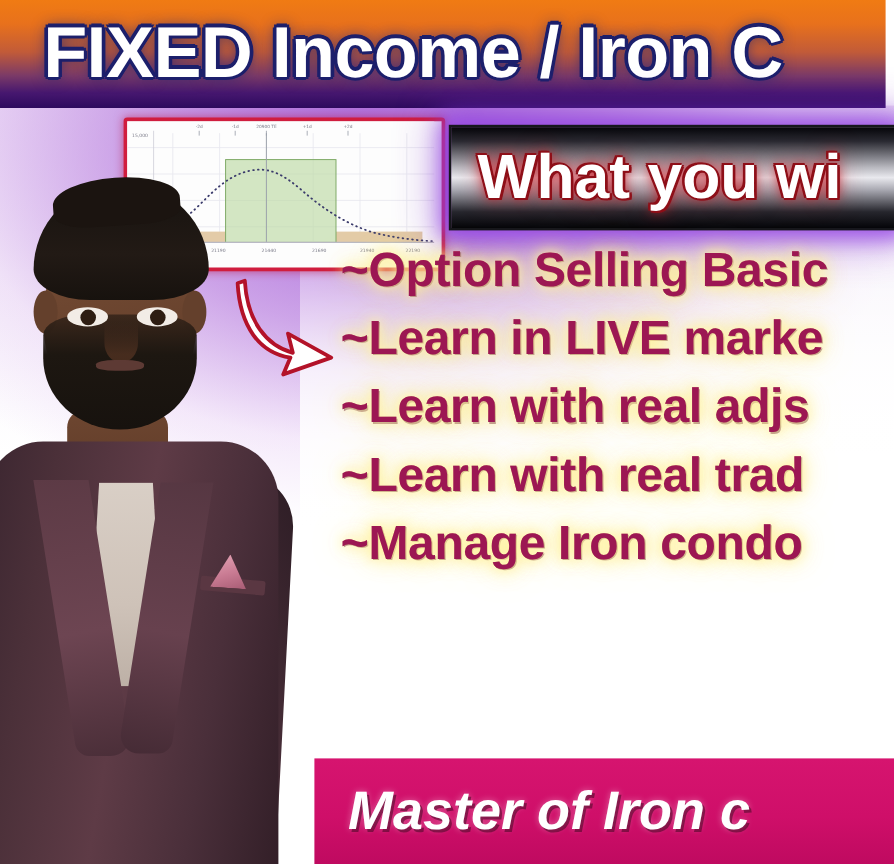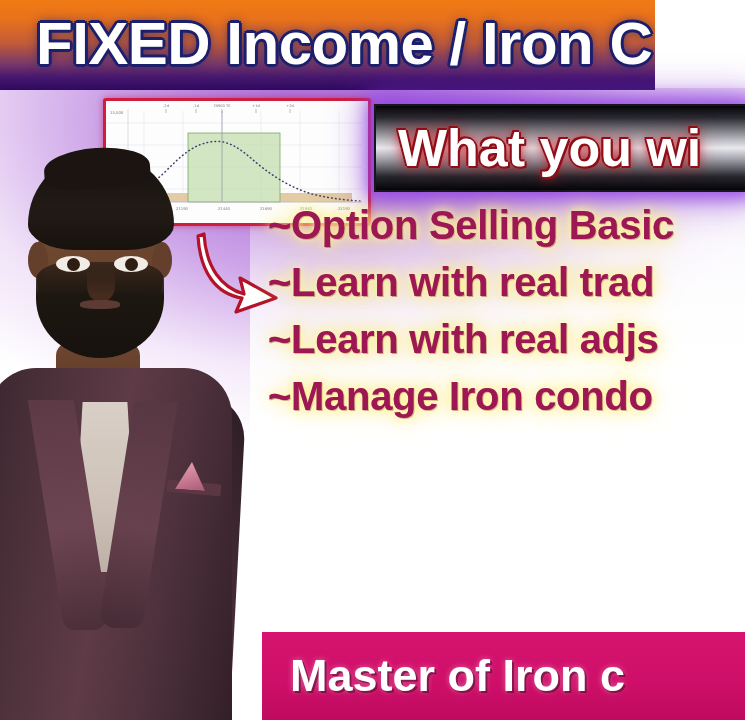--- a/index.html
+++ b/index.html
@@ -21,21 +21,21 @@
       radial-gradient(ellipse 620px 420px at 42% 8%, rgba(150,70,210,0.85) 0%, rgba(168,96,216,0.55) 32%, rgba(210,160,235,0.22) 55%, rgba(255,255,255,0) 72%),
       linear-gradient(180deg,#efe3f7 0%, #f8f4fb 22%, #ffffff 46%, #ffffff 100%);
   }
   .bg-rightwash{
     position:absolute;left:250px;top:180px;width:495px;height:460px;
     background:linear-gradient(180deg, rgba(255,255,255,0.05) 0%, rgba(255,255,255,0.75) 28%, rgba(255,255,255,0.97) 55%, #ffffff 100%);
   }
 
   
   .header{
-    position:absolute;left:0;top:0;width:655px;height:90px;
+    position:absolute;left:0;top:0;width:738px;height:90px;
     background:linear-gradient(180deg,#f07b13 0%, #e8711c 22%, #c25b38 48%, #7b3a67 70%, #46176f 86%, #2d0a5e 100%);
     overflow:hidden;
   }
   .header-title{
     position:absolute;left:36px;top:6px;
     font-size:60px;font-weight:bold;line-height:76px;
     color:#ffffff;white-space:nowrap;letter-spacing:-0.5px;
     text-shadow:
       3px 0 0 #1c1f6b, -3px 0 0 #1c1f6b, 0 3px 0 #1c1f6b, 0 -3px 0 #1c1f6b,
       2px 2px 0 #1c1f6b, -2px 2px 0 #1c1f6b, 2px -2px 0 #1c1f6b, -2px -2px 0 #1c1f6b,
@@ -161,31 +161,33 @@
   .bullet{
     font-size:40px;font-weight:bold;line-height:57px;
     color:#9c1753;white-space:nowrap;letter-spacing:-0.3px;
     background:linear-gradient(180deg,#b82668 0%,#9c1753 45%,#6e0e3a 100%);
     -webkit-background-clip:text;background-clip:text;
     text-shadow:
       0 0 9px rgba(255,244,160,0.98),
       0 0 17px rgba(255,238,130,0.85),
       0 0 26px rgba(255,235,120,0.6),
       1px 1px 0 rgba(90,10,46,0.55);
+    margin-left: 16px;
   }
 
   
   .bottom-banner{
     position:absolute;left:262px;top:632px;width:483px;height:88px;
     background:linear-gradient(180deg,#d6146f 0%,#cf0f69 55%,#bf0a60 100%);
   }
   .bottom-text{
     position:absolute;left:28px;top:2px;
     font-size:45px;font-weight:bold;line-height:84px;color:#ffffff;white-space:nowrap;
     text-shadow:2px 2px 0 rgba(70,5,35,0.55), 0 0 6px rgba(255,255,255,0.35);
+    font-style:italic;
   }
 </style>
 </head>
 <body>
 
 <div id="poster">
 
   <div class="bg-base"></div>
   <div class="bg-rightwash"></div>
 
@@ -280,22 +282,23 @@
       <path d="M8,6 C10,40 26,60 48,66 L44,50 L80,70 L40,84 L46,70 C20,66 4,44 2,8 Z" fill="#ffffff" stroke="#b31229" stroke-width="3.2" stroke-linejoin="round"></path>
     </svg>
   </div>
 
   <div class="wyw-banner">
     <div class="wyw-text">What you wi</div>
   </div>
 
   <div class="bullets">
     <div class="bullet">~Option Selling Basic</div>
+    <div class="bullet">~Learn in LIVE marke</div>
+    <div class="bullet">~Learn with real adjs</div>
     <div class="bullet">~Learn with real trad</div>
-    <div class="bullet">~Learn with real adjs</div>
     <div class="bullet">~Manage Iron condo</div>
   </div>
 
   <div class="bottom-banner">
     <div class="bottom-text">Master of Iron c</div>
   </div>
 
 </div>
 
 </body></html>

